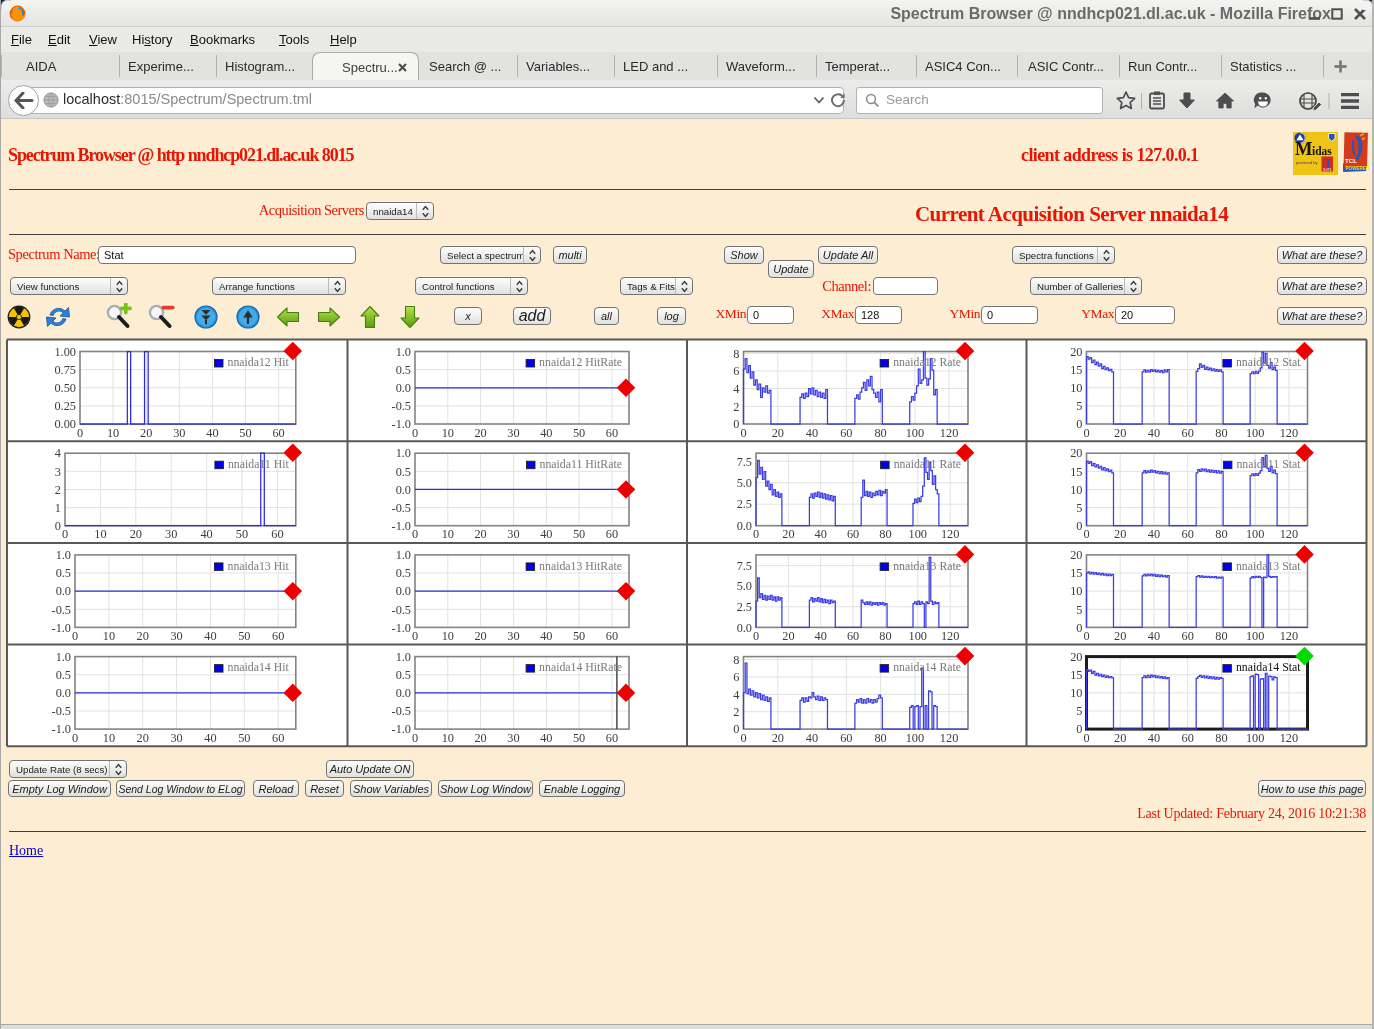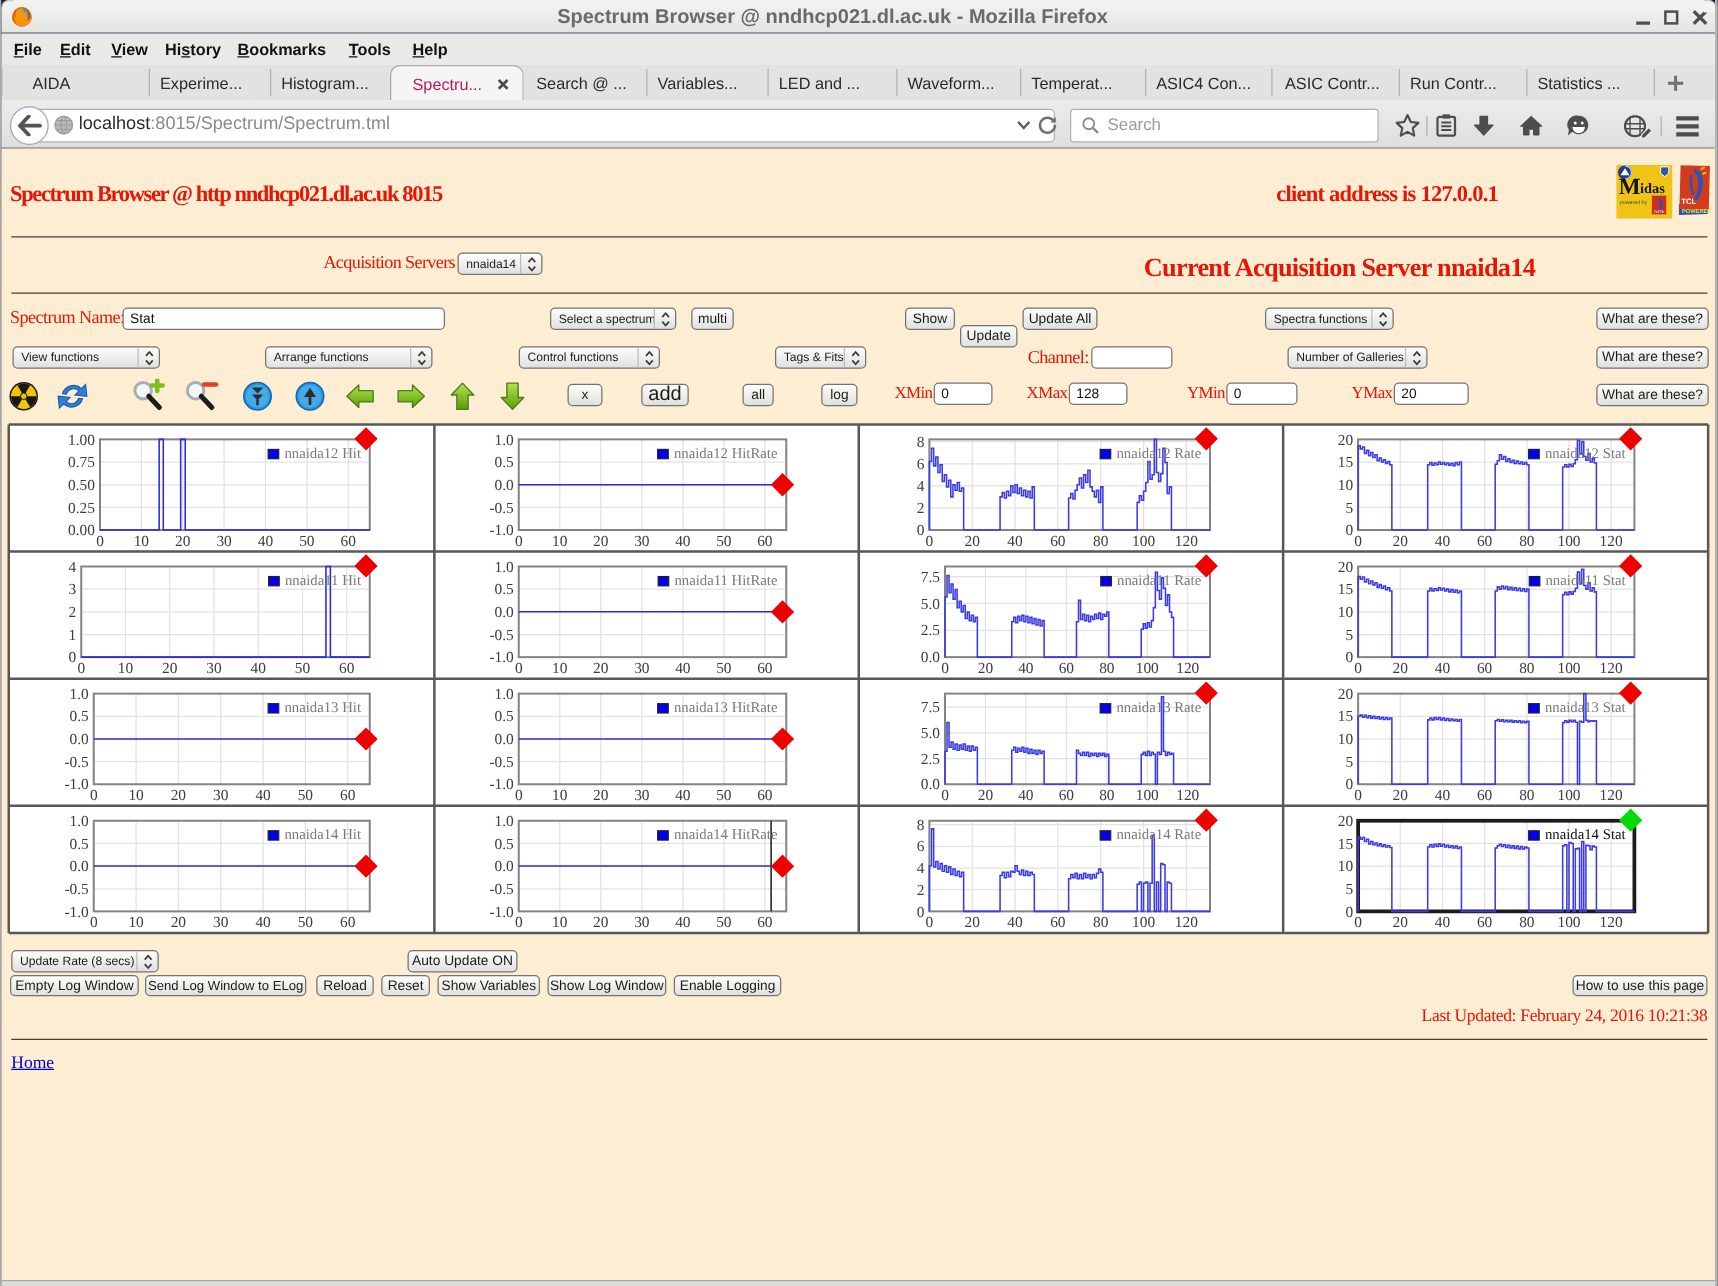--- a/index.html
+++ b/index.html
@@ -1,41 +1,41 @@
 <!DOCTYPE html>
 <html><head><meta charset="utf-8"><title>Spectrum Browser</title>
 <style>
 *{margin:0;padding:0;box-sizing:border-box}
 body{width:1374px;height:1029px;overflow:hidden;position:relative;background:#1d2c4e;
  font-family:"Liberation Sans",sans-serif;}
 .abs{position:absolute}
 .titlebar{position:absolute;left:1px;top:0;width:1372px;height:27px;
  background:linear-gradient(#f4f4f2,#e4e4e2);border-bottom:1px solid #cfcfcc;border-radius:7px 7px 0 0;}
-.wtitle{position:absolute;top:5px;left:0;width:1330px;text-align:center;font-weight:bold;font-size:16px;color:#6a6a6a;}
-.menubar{position:absolute;left:1px;top:27px;width:1372px;height:25px;background:#e9e9e7;font-weight:bold;}
+.wtitle{position:absolute;top:5px;left:0;width:1330px;text-align:right;font-weight:bold;font-size:16px;color:#6a6a6a;}
+.menubar{position:absolute;left:1px;top:27px;width:1372px;height:25px;background:#e9e9e7;}
 .menubar span{position:absolute;top:5px;font-size:13px;color:#111;}
 .tabbar{position:absolute;left:1px;top:52px;width:1372px;height:28px;background:#e2e2e0;}
 .tab{position:absolute;top:0;height:28px;font-size:13px;color:#2a2a2a;padding-top:6.5px;padding-left:9px;}
 .tabsep{position:absolute;top:3px;height:22px;width:1px;background:#b3b3b1;}
 .activetab{position:absolute;top:0px;height:28px;background:#f5f5f3;border:1px solid #a9a9a7;border-bottom:none;
- border-radius:8px 8px 0 0;font-size:13px;color:#be185d;padding-top:6.5px;padding-left:17px;}
+ border-radius:8px 8px 0 0;font-size:13px;color:#404040;padding-top:6.5px;padding-left:29px;}
 .navbar{position:absolute;left:1px;top:80px;width:1372px;height:39px;
  background:linear-gradient(#ececea,#dededc);border-bottom:1px solid #c6c6c4;}
 .urlbar{position:absolute;left:23px;top:7px;width:820px;height:27px;background:#fff;
  border:1px solid #b2b2b0;border-radius:4px;}
 .backbtn{position:absolute;left:7px;top:5px;width:31px;height:31px;border-radius:50%;
  background:#fdfdfd;border:1px solid #9aa7b8;}
 .searchbar{position:absolute;left:855px;top:7px;width:247px;height:27px;background:#fff;
  border:1px solid #b2b2b0;border-radius:3px;}
 .content{position:absolute;left:1px;top:119px;width:1371px;height:905px;background:#fcedd3;}
 .red{color:#e81505;font-family:"Liberation Serif",serif;}
 .btn{position:absolute;border:1.2px solid #737373;border-radius:4px;
  background:linear-gradient(#fdfdfd,#f0f0ee 45%,#e0e0de);
  font-size:11px;color:#1c1c1c;white-space:nowrap;
- display:flex;align-items:center;justify-content:center;font-family:"Liberation Sans",sans-serif;}
+ display:flex;align-items:center;justify-content:center;font-family:"Liberation Sans",sans-serif;font-style:italic;}
 .sel{position:absolute;border:1.2px solid #737373;border-radius:4px;
  background:linear-gradient(#fdfdfd,#f0f0ee 45%,#e0e0de);
  font-size:10px;color:#1c1c1c;font-family:"Liberation Sans",sans-serif;white-space:nowrap;
  display:flex;align-items:center;padding-left:6px;}
 .spin{position:absolute;right:0;top:0;bottom:0;width:17px;border-left:1px solid #bcbcba;}
 .inp{position:absolute;background:#fff;border:1.3px solid #757575;border-radius:4px;
  font-size:11px;color:#111;font-family:"Liberation Sans",sans-serif;
  display:flex;align-items:center;padding-left:5px;}
 .hr{position:absolute;left:9px;width:1357px;height:0;border-top:1.6px solid #3f3f3f;}
 .bottombar{position:absolute;left:1px;top:1024px;width:1372px;height:5px;background:#dcdcda;border-top:1px solid #a6a6a4;}

